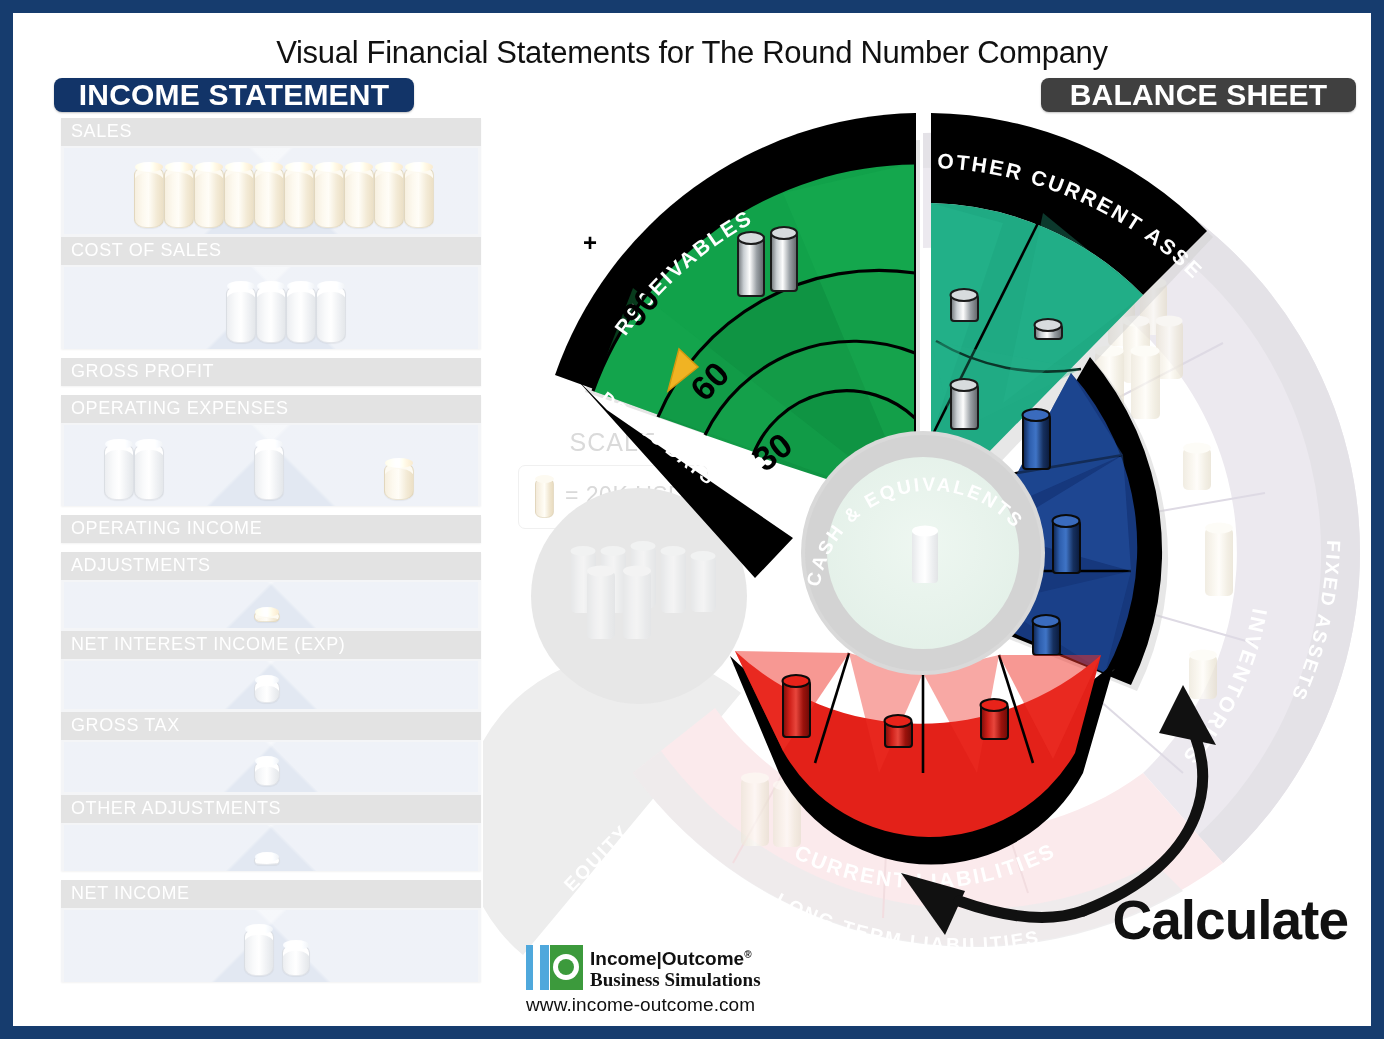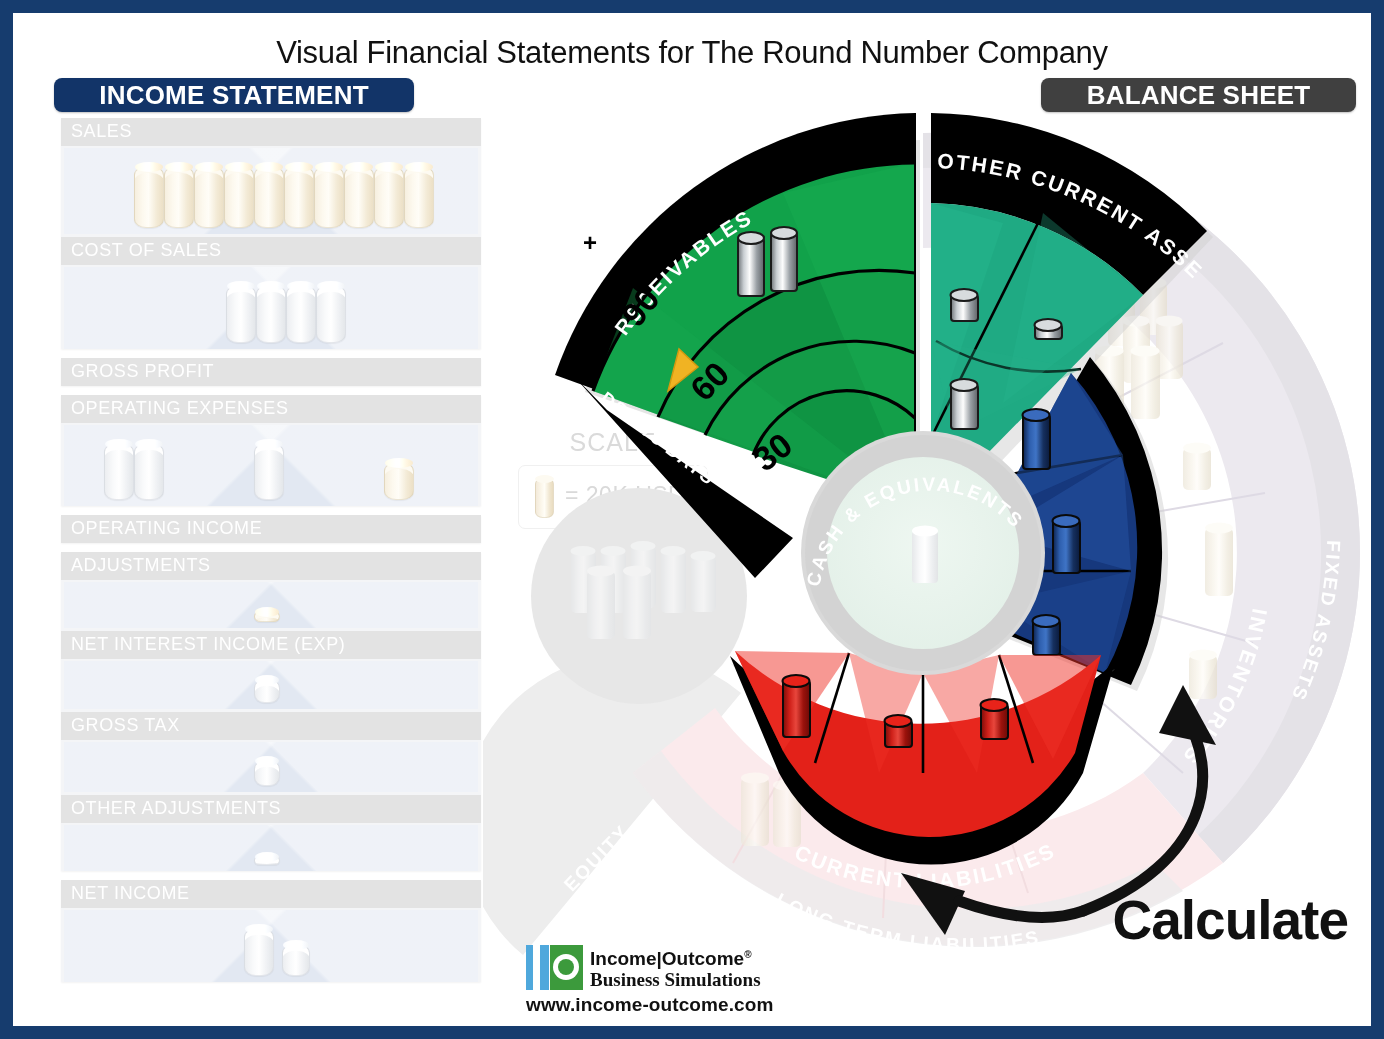--- a/index.html
+++ b/index.html
@@ -21,21 +21,21 @@
     text-align:center;
     font-size:31px;font-weight:400;color:#111;
     letter-spacing:-0.3px;
     font-family:"Liberation Sans", sans-serif;
   }
 
   
   .badge{
     position:absolute;height:34px;line-height:34px;
     border-radius:8px;color:#fff;font-weight:bold;
-    font-size:26px;text-align:center;letter-spacing:0.2px;
+    font-size:30px;text-align:center;letter-spacing:0.2px;
     box-shadow:0 1px 2px rgba(0,0,0,.25);
   }
   #badge-income{left:41px;top:65px;width:360px;background:#123468;}
   #badge-balance{left:1028px;top:65px;width:315px;background:#404040;}
 
   
   #is-panel{position:absolute;left:48px;top:105px;width:420px;}
   .is-group{
     background:#f4f5f7;
     box-shadow:0 1px 2px rgba(0,0,0,.05);
@@ -113,21 +113,21 @@
     font-size:55px;line-height:54px;letter-spacing:-1px;
   }
 
   
   #logo{position:absolute;left:513px;top:932px;width:290px;}
   #logo-row{display:flex;align-items:center;}
   #logo-mark{width:57px;height:45px;position:relative;flex:0 0 auto;}
   #logo-text{margin-left:7px;}
   .logo-l1{font-size:19px;font-weight:bold;color:#111;line-height:20px;}
   .logo-l2{font-size:19px;font-weight:bold;color:#111;line-height:20px;font-family:Liberation Serif, serif;}
-  #logo-url{font-size:19px;color:#111;margin-top:4px;letter-spacing:.1px;font-weight:bold;}
+  #logo-url{font-size:19px;color:#111;margin-top:4px;letter-spacing:.1px;}
   .sup{font-size:10px;vertical-align:super;}
 </style>
 </head>
 <body>
 
 <div id="frame">
 
   <div id="page-title">Visual Financial Statements for The Round Number Company</div>
 
   <div class="badge" id="badge-income">INCOME STATEMENT</div>

